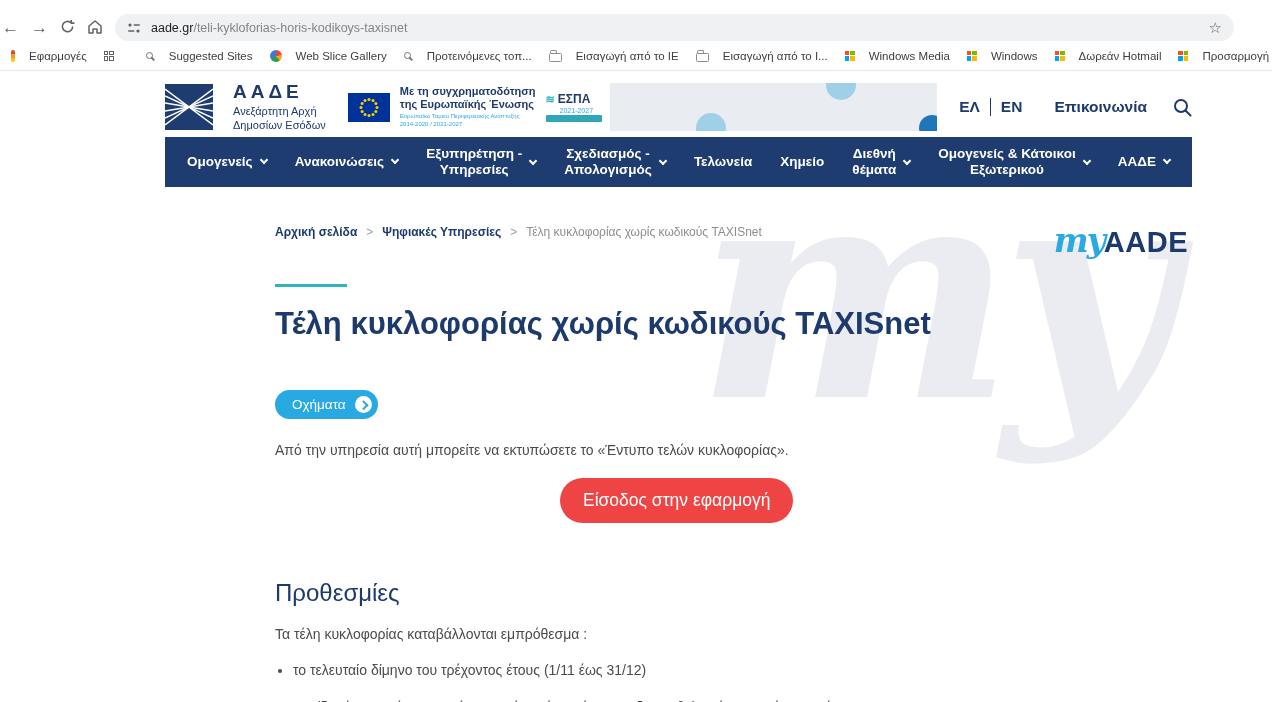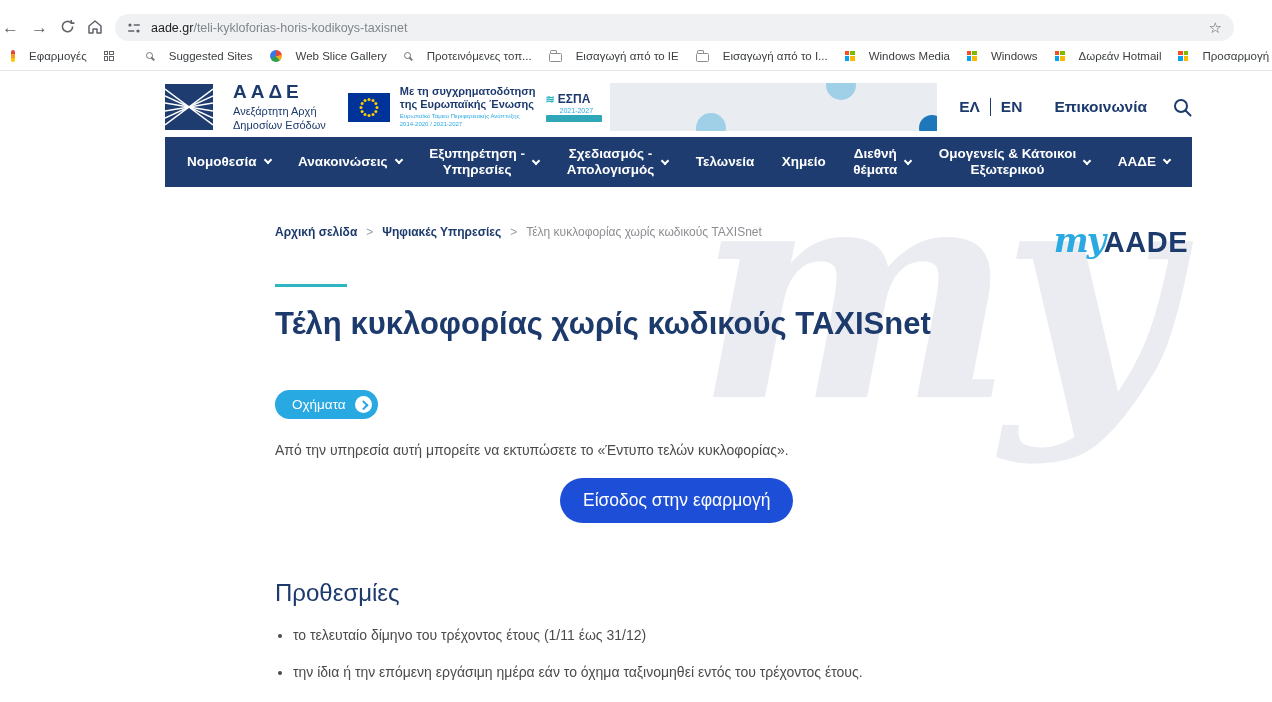--- a/index.html
+++ b/index.html
@@ -92,21 +92,21 @@
 
   .vehicles-btn { margin-top:48px; display:inline-flex; align-items:center; gap:9px;
                   background:#29a9e1; color:#fff; font-size:13.5px; border:none; cursor:pointer;
                   padding:6px 6px 6px 17px; border-radius:15px; font-family:inherit; }
   .btn-arrow { width:17px; height:17px; border-radius:50%; background:#fff; position:relative; }
   .btn-arrow::after { content:""; position:absolute; left:5px; top:5.5px; width:4.5px; height:4.5px;
                       border-right:2px solid #29a9e1; border-bottom:2px solid #29a9e1; transform:rotate(-45deg); }
 
   .intro { margin-top:23px; font-size:14px; color:#4b4b4d; }
 
-  .cta-btn { display:inline-block; margin:20px 0 0 285px; background:#1d4ed8; color:#fff;
+  .cta-btn { display:inline-block; margin:20px 0 0 285px; background:#ef4444; color:#fff;
              font-size:17.5px; padding:12px 23px; border-radius:23px; border:none; cursor:pointer;
              font-family:inherit; }
 
   .section-title { margin-top:56px; font-size:24px; font-weight:500; color:#1d3a6d; }
   .section-intro { margin-top:19px; font-size:14px; color:#4b4b4d; }
   ul.deadlines { margin:20px 0 0 18px; font-size:14px; color:#4b4b4d; }
   ul.deadlines li { margin-bottom:21px; }
 </style>
 </head>
 <body>
@@ -286,21 +286,21 @@
         <svg width="19" height="19" viewBox="0 0 19 19">
             <circle cx="8" cy="8" r="6" fill="none" stroke="#1d3a6d" stroke-width="2"></circle>
             <line x1="12.5" y1="12.5" x2="17.5" y2="17.5" stroke="#1d3a6d" stroke-width="2" stroke-linecap="round"></line>
           </svg>
       </span>
     </div>
   </div>
 
   <div class="nav">
     <div class="nav-item">
-      <span><span>Νομοθεσία</span></span>
+      <span><span>Ομογενείς</span></span>
       <span class="chev"></span>
     </div>
     <div class="nav-item">
       <span><span>Ανακοινώσεις</span></span>
       <span class="chev"></span>
     </div>
     <div class="nav-item">
       <span>
           <div>Εξυπηρέτηση -</div>
           <div>Υπηρεσίες</div>
@@ -364,20 +364,21 @@
       <button class="vehicles-btn">
         <span>Οχήματα</span>
         <span class="btn-arrow"></span>
       </button>
 
       <p class="intro">Από την υπηρεσία αυτή μπορείτε να εκτυπώσετε το «Έντυπο τελών κυκλοφορίας».</p>
 
       <button class="cta-btn">Είσοδος στην εφαρμογή</button>
 
       <h2 class="section-title">Προθεσμίες</h2>
+      <p class="section-intro">Τα τέλη κυκλοφορίας καταβάλλονται εμπρόθεσμα :</p>
       <ul class="deadlines">
         <li>το τελευταίο δίμηνο του τρέχοντος έτους (1/11 έως 31/12)</li>
         <li>την ίδια ή την επόμενη εργάσιμη ημέρα εάν το όχημα ταξινομηθεί εντός του τρέχοντος έτους.</li>
       </ul>
 
     </div>
   </div>
 </div>
 
 </body></html>

